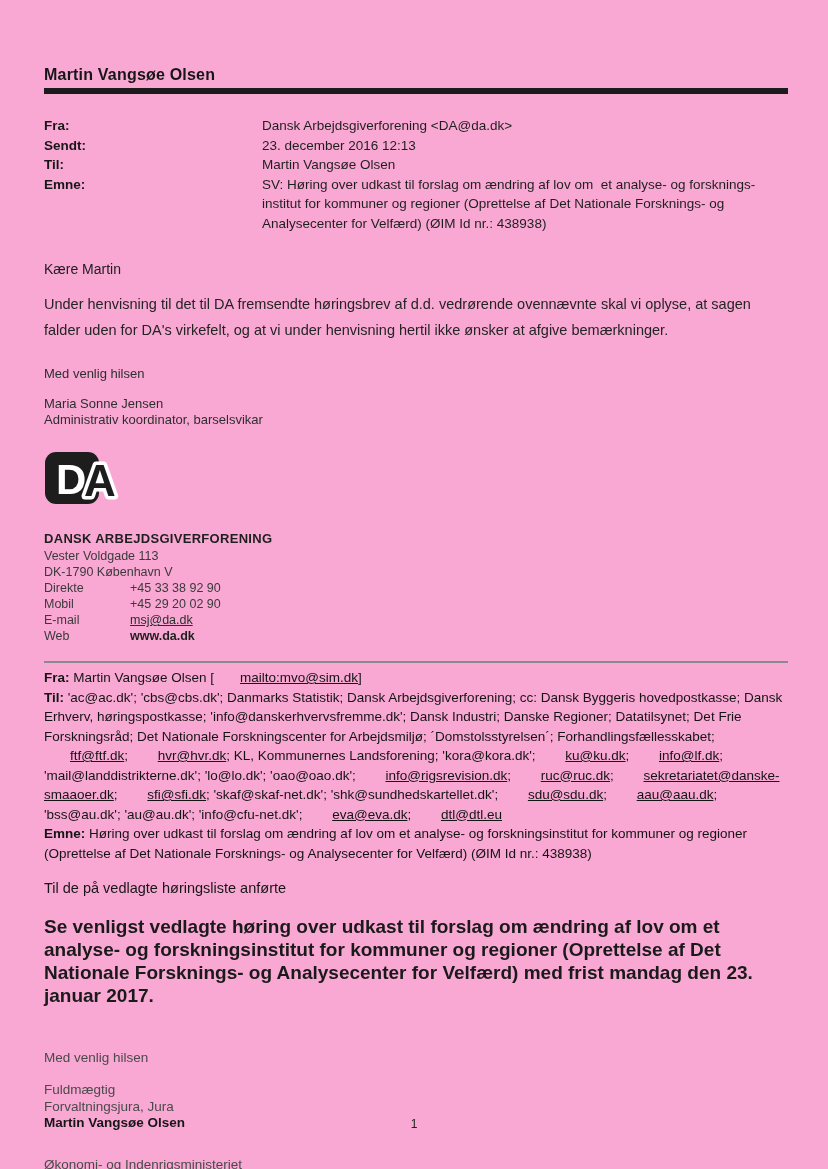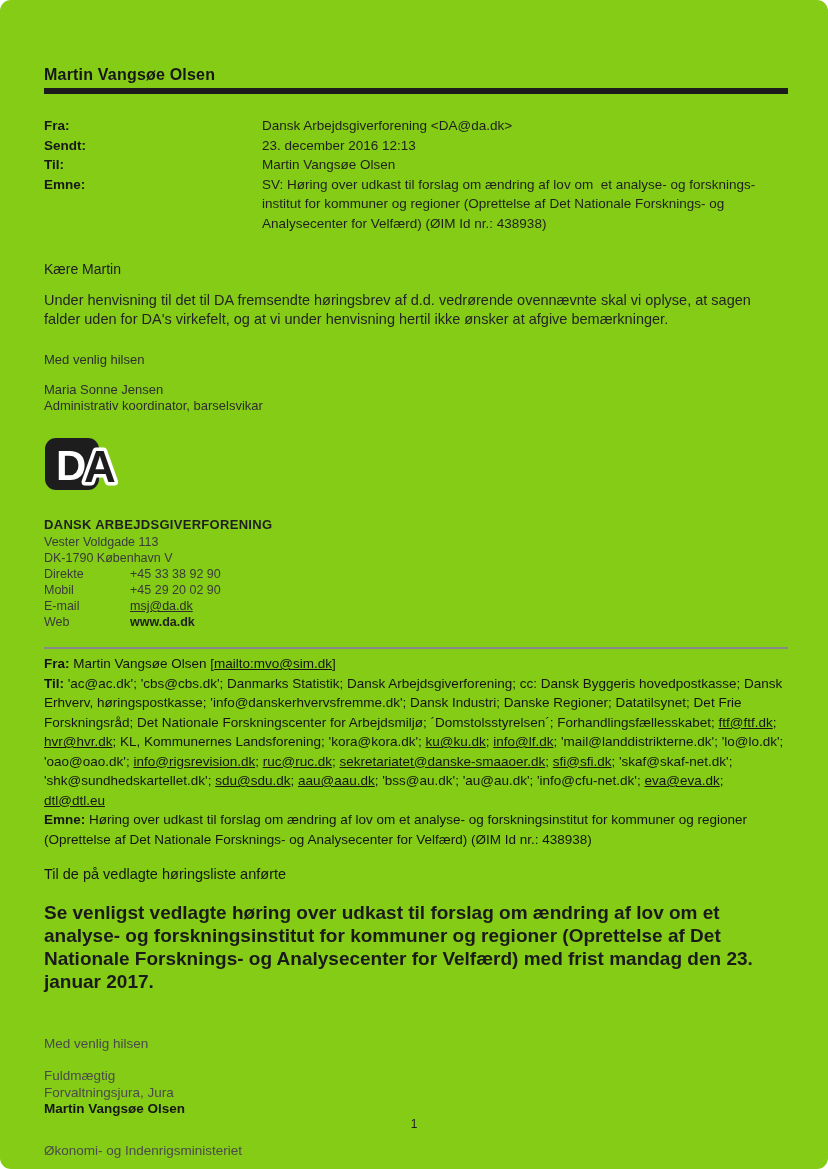--- a/index.html
+++ b/index.html
@@ -7,25 +7,24 @@
     padding: 0;
     background: #ffffff;
     font-family: "Liberation Sans", sans-serif;
     color: #1c1c1c;
   }
   .page {
     position: relative;
     width: 828px;
     height: 1169px;
     margin: 0 auto;
-    background: #84cc16;
+    background: #f9a8d4;
     box-sizing: border-box;
     padding: 66px 40px 0 44px;
     overflow: hidden;
-    border-radius: 11px;
   }
   .page-title {
     font-size: 16px;
     font-weight: bold;
     letter-spacing: 0.2px;
     margin: 0 0 4px 0;
     color: #161616;
   }
   .thick-rule {
     height: 6px;
@@ -36,21 +35,21 @@
   .hdr1 { font-size: 13.5px; line-height: 19.5px; }
   .hrow { display: grid; grid-template-columns: 218px 1fr; }
   .hlabel { font-weight: bold; color: #171717; }
   .hvalue { color: #1f1f1f; white-space: pre-wrap; }
   .hvalue.narrow { max-width: 505px; }
 
   .greeting { margin: 28px 0 0 0; font-size: 14px; color: #202020; }
   .body1 {
     margin: 14px 0 0 0;
     font-size: 14.5px;
-    line-height: 19px;
+    line-height: 26px;
     color: #242424;
     max-width: 748px;
   }
   .closing1 { margin: 23px 0 0 0; font-size: 13px; color: #2e2e2e; }
   .sender1 { margin: 15px 0 0 0; font-size: 13px; line-height: 15.5px; color: #2e2e2e; }
 
   
   .logo-wrap { margin: 22px 0 10px 0; height: 58px; }
 
   
@@ -66,21 +65,21 @@
   .crow { display: grid; grid-template-columns: 86px auto; }
   .crow .cvalue.link { text-decoration: underline; color: #2d2d2d; }
   .crow .cvalue.bold { font-weight: bold; color: #1f1f1f; }
 
   .thin-rule { border: none; border-top: 2px solid #8a8a8a; margin: 17px 0 5px 0; }
 
   
   .hdr2 { font-size: 13.5px; line-height: 19.5px; color: #141414; }
   .hdr2 p { margin: 0; }
   .hdr2 .b { font-weight: bold; }
-  .hdr2 .u { text-decoration: underline; }
+  .hdr2 .u { text-decoration: underline; margin-left: 26px; }
 
   .salutation2 { margin: 17px 0 0 0; font-size: 14.5px; font-weight: normal; color: #161616; }
   .body2 {
     margin: 19px 0 0 0;
     font-size: 19px;
     line-height: 23px;
     font-weight: bold;
     color: #1a1a1a;
     max-width: 752px;
   }

